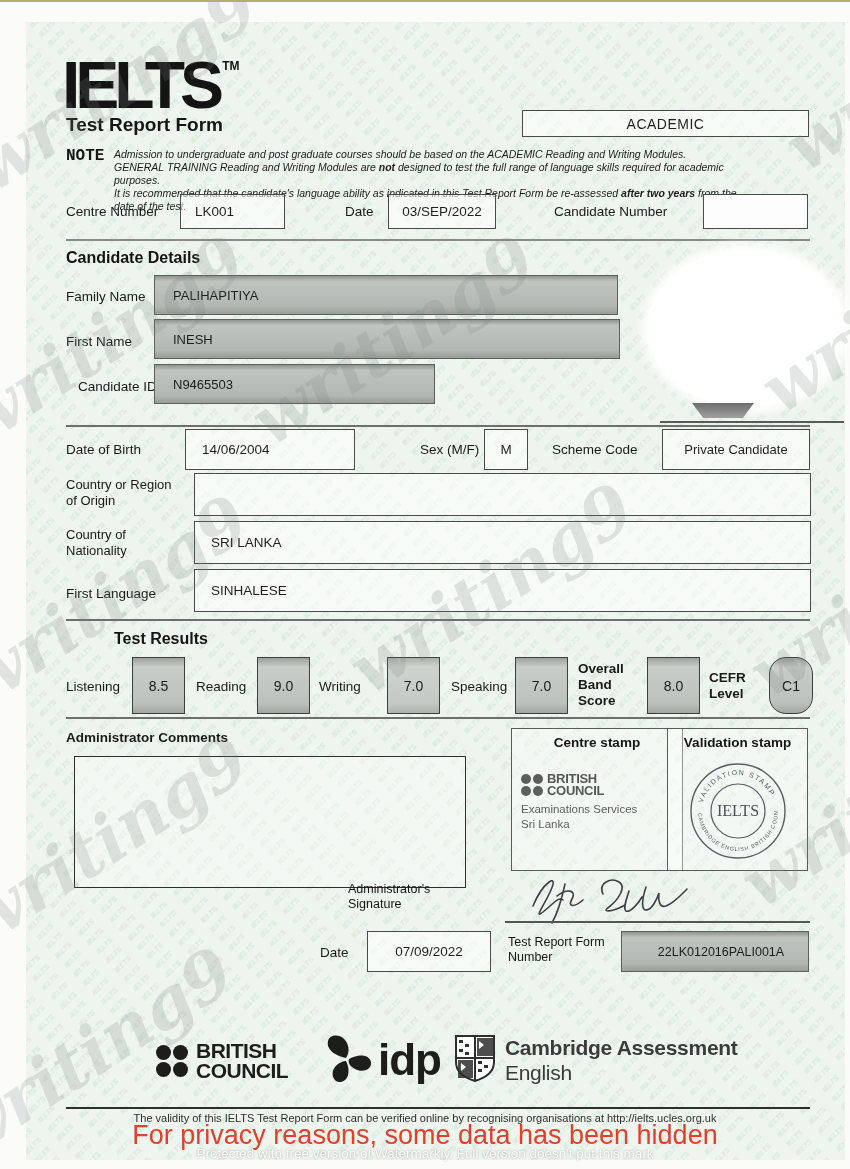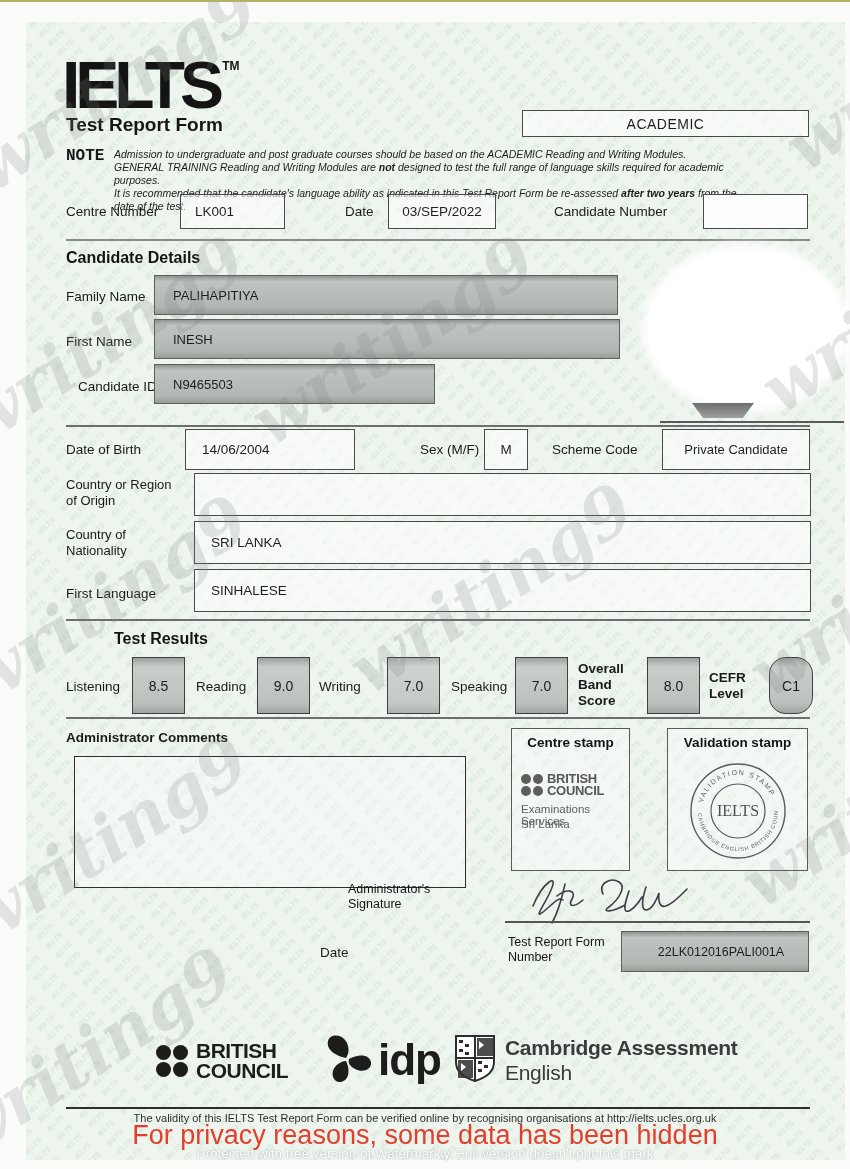--- a/index.html
+++ b/index.html
@@ -143,21 +143,21 @@
   <div class="score-box" style="left:647px;top:657px;">8.0</div>
 
   <div class="abs lbl bold" style="left:709px;top:670px;width:56px;line-height:16px;">CEFR Level</div>
   <div class="score-box" style="left:769px;top:657px;width:44px;border-radius:17px;">C1</div>
 
   <div class="divider" style="top:717px;"></div>
 
   <div class="abs lbl bold" style="left:66px;top:730px;">Administrator Comments</div>
   <div class="abs" style="left:74px;top:756px;width:392px;height:132px;border:1.5px solid #2f2f2f;background:rgba(255,255,255,0.35);box-sizing:border-box;"></div>
 
-  <div class="stamp-frame" style="left:511px;top:728px;width:119px;height:143px;">
+  <div class="stamp-frame" style="left:511px;top:728px;width:172px;height:143px;">
     <div class="stamp-title">Centre stamp</div>
     <div style="position:absolute;left:9px;top:44px;display:flex;align-items:center;gap:4px;">
       <div class="bc-dots">
           <span></span>
           <span></span>
           <span></span>
           <span></span>
         </div>
       <div style="font-size:13px;font-weight:bold;color:#575757;line-height:12px;letter-spacing:-0.3px;">
         <div>BRITISH</div>
@@ -190,20 +190,21 @@
   <div class="abs" style="left:348px;top:882px;font-size:12.5px;line-height:15px;">
     <div>Administrator's</div>
     <div>Signature</div>
   </div>
   <svg width="220" height="58" viewBox="0 0 220 58" style="position:absolute;left:505px;top:866px;">
     <path d="M28,40 C38,16 54,6 46,24 C40,38 28,54 38,46 C48,38 54,30 58,34 M60,18 C57,32 52,48 47,57 M52,30 C62,22 72,24 67,33 C62,42 70,41 78,34 M98,28 C93,17 106,11 114,16 C122,21 113,34 104,41 C95,47 108,46 120,39 M124,25 C121,34 118,43 121,45 C125,47 133,38 137,31 M141,21 C137,33 136,44 141,44 C147,44 152,33 154,27 C153,36 155,42 161,40 C169,37 177,28 182,23" stroke="#3e3e46" stroke-width="1.6" fill="none" stroke-linecap="round"></path>
   </svg>
   <div class="abs" style="left:505px;top:921px;width:305px;height:1.5px;background:#555;"></div>
 
   <div class="abs lbl" style="left:320px;top:945px;">Date</div>
+  <div class="box center" style="left:367px;top:931px;width:124px;height:41px;">07/09/2022</div>
 
   <div class="abs" style="left:508px;top:935px;font-size:12.5px;line-height:15px;">
     <div>Test Report Form</div>
     <div>Number</div>
   </div>
   <div class="gray-box" style="left:621px;top:931px;width:188px;height:41px;justify-content:center;padding-left:12px;font-size:12.5px;">22LK012016PALI001A</div>
 
   <div class="abs" style="left:156px;top:1041px;display:flex;align-items:center;gap:8px;">
     <div class="bc-dots-lg">
         <span></span>

